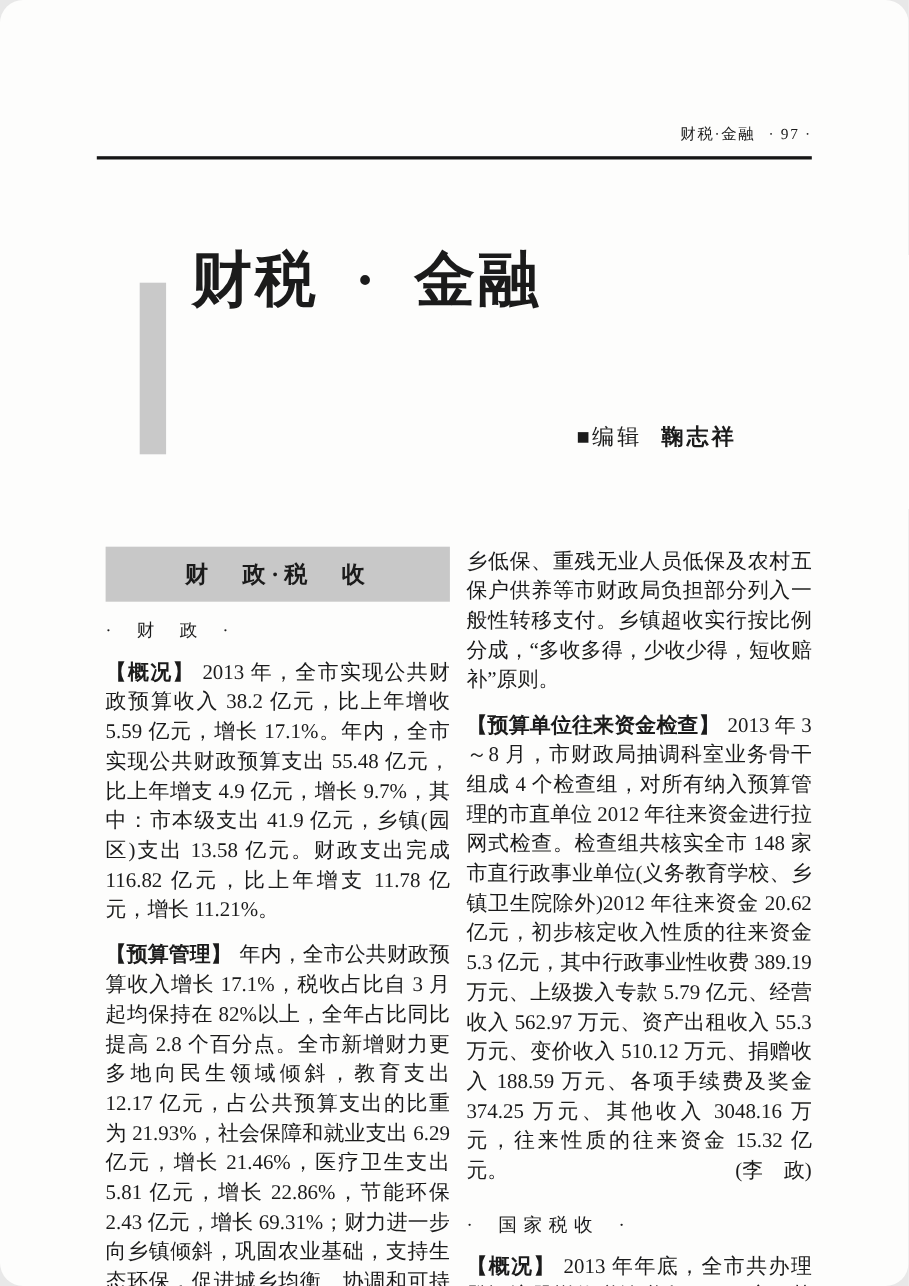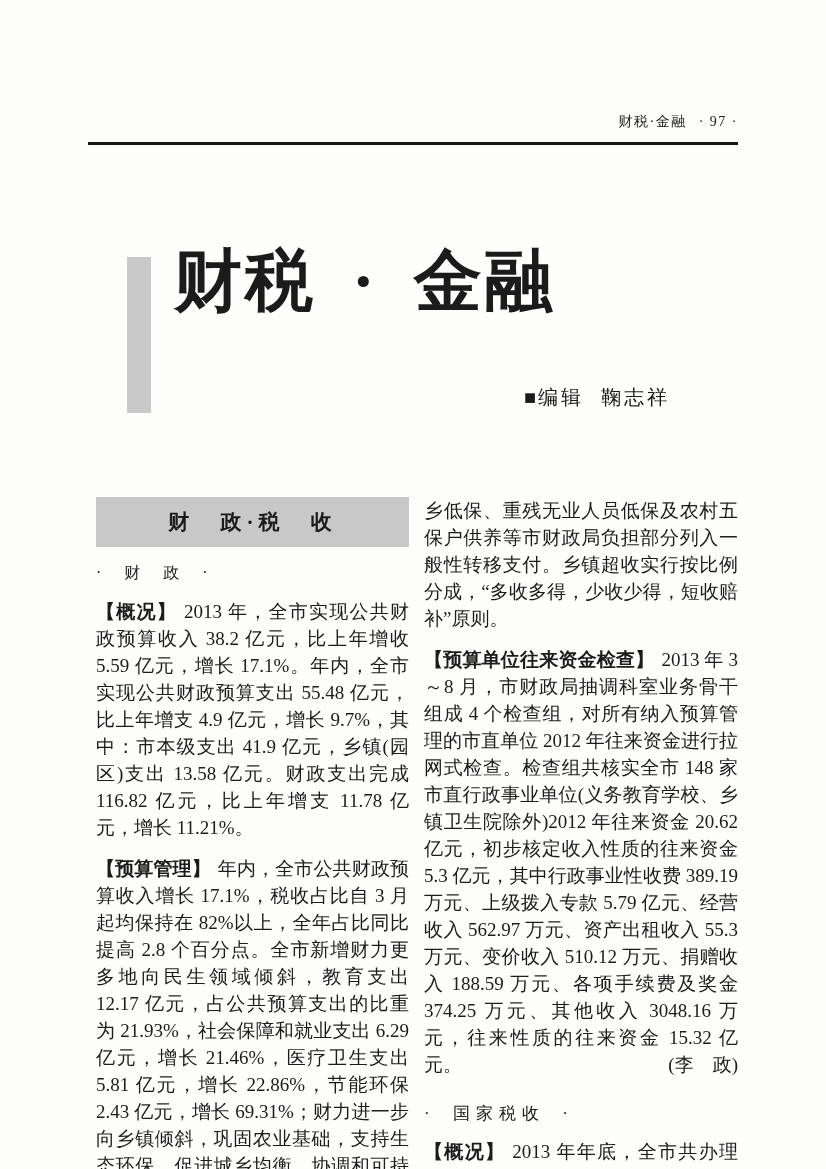--- a/index.html
+++ b/index.html
@@ -5,20 +5,21 @@
   html, body { margin: 0; padding: 0; background: #e8e8e8; }
   .page {
     position: relative;
     width: 826px;
     height: 1169px;
     margin: 0 auto;
     background: #fdfdfc;
     font-family: "Liberation Serif", "DejaVu Serif", serif;
     color: #1b1b1b;
     overflow: hidden;
+    border-radius: 21px;
   }
 
   
   .running-head {
     position: absolute;
     top: 113px;
     right: 88px;
     font-size: 14px;
     letter-spacing: 1.5px;
     white-space: nowrap;
@@ -38,38 +39,38 @@
     position: absolute;
     left: 127px;
     top: 257px;
     width: 24px;
     height: 156px;
     background: #c9c9c9;
   }
   .chapter-title {
     position: absolute;
     left: 174px;
-    top: 236px;
+    top: 218px;
     margin: 0;
-    font-size: 68px;
+    font-size: 55px;
     font-weight: bold;
     letter-spacing: 3px;
     word-spacing: 16px;
     white-space: nowrap;
   }
   .editor-line {
     position: absolute;
     left: 524px;
     top: 384px;
     font-size: 20px;
     letter-spacing: 3px;
     white-space: nowrap;
   }
   .ed-mark { letter-spacing: 0; margin-right: 2px; }
-  .ed-name { margin-left: 17px; }
+  .ed-name { margin-left: 17px; font-weight: bold; }
 
   
   .columns {
     position: absolute;
     left: 96px;
     top: 497px;
     width: 642px;
     display: flex;
     gap: 15px;
   }

